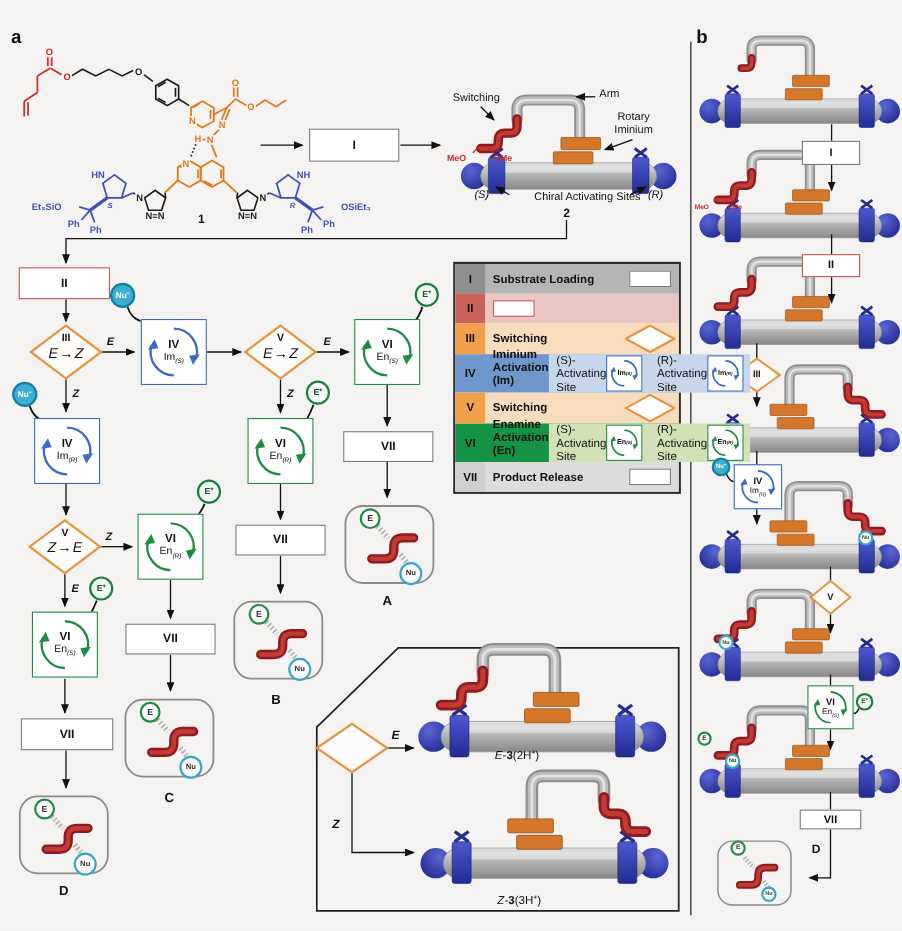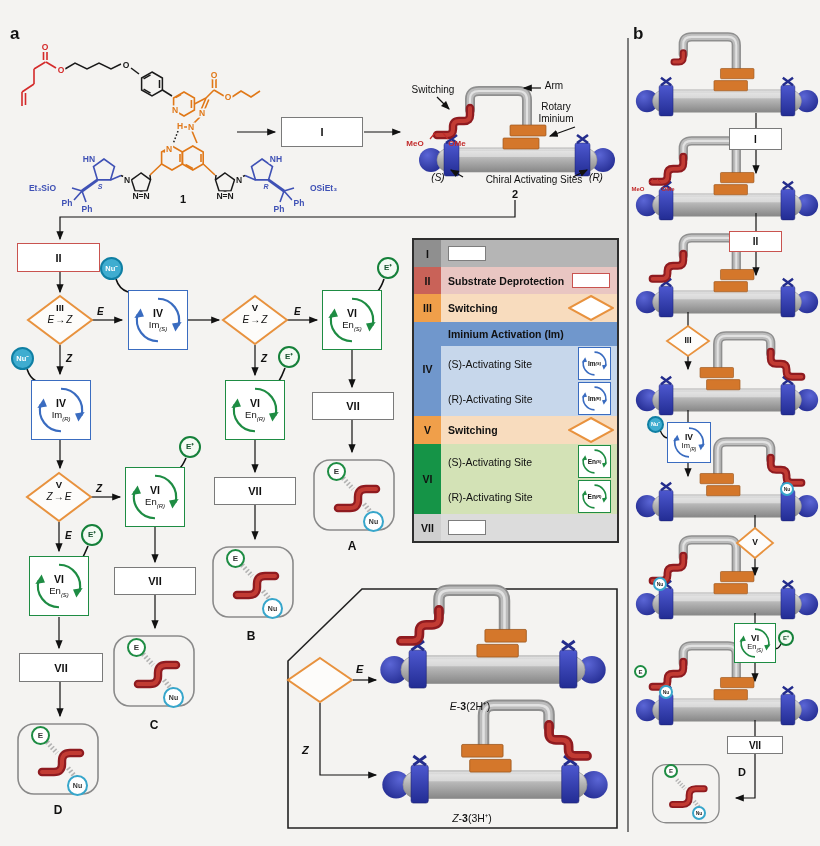--- a/index.html
+++ b/index.html
@@ -20,36 +20,36 @@
   .cyc-text sub,.cm-t sub{font-size:.62em;font-style:italic}
   .cycle-box.small .n{font-size:8.5px}
   .cycle-box.small .al{font-size:7.5px}
   .badge{position:absolute;z-index:3;border-radius:50%;display:flex;align-items:center;justify-content:center;font-weight:bold;box-sizing:border-box;line-height:1}
   .bnu{background:#3fadd0;border:2.5px solid #0f7fa3;color:#fff}
   .bep{background:#f3faf3;border:2.5px solid #15803a;color:#14532d}
   .bel{background:#fff;border:2.5px solid #1e8c43;color:#333}
   .bnl{background:#fff;border:2.5px solid #37a6cb;color:#333}
   .dia-label{position:absolute;z-index:2;text-align:center;color:#111;line-height:1.15}
   .dia-label .dn{font-weight:bold;font-size:9.5px}
-  .dia-label .dz{font-size:10px}
+  .dia-label .dz{font-size:13px}
   .dia-label i{font-style:italic}
   .darr{padding:0 1px}
   .elbl{position:absolute;z-index:2;font-style:italic;font-size:10px;color:#111;font-weight:bold}
   .plabel{position:absolute;z-index:2;text-align:center;font-weight:bold;font-size:12px;color:#111}
   .mlabel{position:absolute;z-index:2;font-size:10px;color:#111;text-align:center;line-height:1.15}
   .redtxt{color:#c22a2a;font-weight:bold}
   .caption{position:absolute;z-index:2;text-align:center;font-size:10.5px;color:#111}
   .caption .it{font-style:italic}
   
   .legend{position:absolute;z-index:2;border:2px solid #2e2e2e;box-sizing:border-box;font-size:10.5px;color:#111}
   .lrow,.lsec{display:flex;width:100%}
   .lnum{width:27px;flex:0 0 27px;display:flex;align-items:center;justify-content:center;font-weight:bold}
   .llab{flex:1;display:flex;align-items:center;padding-left:7px;font-weight:bold}
   .lic{flex:0 0 52px;display:flex;align-items:center;justify-content:center}
-  .lsecR{flex:1;display:flex;flex-direction:column}
+  .lsecR{flex:1;display:flex;flex-direction:row}
   .lhead{display:flex;align-items:center;padding-left:7px;font-weight:bold}
   .lsub{display:flex;align-items:center;padding-left:7px}
   .lsub .st{flex:1}
   .icbox{width:38px;height:15px;background:#fff;border:1.6px solid #7d7d7d;box-sizing:border-box}
   .icbox.red{border-color:#c9534f}
   .cmini{position:relative;width:33px;height:33px;background:#fff;border:1.6px solid #3a6cc0;color:#3a6cc0;box-sizing:border-box;margin-right:6px}
   .cmini.green{border-color:#1e8c43;color:#1e8c43}
   .cmini svg{position:absolute;left:0;top:0;width:100%;height:100%}
   .cm-t{position:absolute;left:0;top:0;right:0;bottom:0;display:flex;align-items:center;justify-content:center;font-size:6.5px;font-weight:bold;color:#111}
 </style>
@@ -443,38 +443,38 @@
 <div class="badge bnl" style="left:67px;top:775px;width:21px;height:21px;font-size:7px">
       <span>Nu</span>
     </div>
 <div class="plabel" style="left:322px;top:539px;width:60px">A</div>
 <div class="plabel" style="left:221px;top:629px;width:60px">B</div>
 <div class="plabel" style="left:124px;top:718px;width:60px">C</div>
 <div class="plabel" style="left:28px;top:803px;width:60px">D</div>
 
 <div class="mlabel" style="left:403px;top:84px;width:60px">Switching</div>
 <div class="mlabel" style="left:536px;top:80px;width:36px">Arm</div>
-<div class="mlabel" style="left:526px;top:101px;width:60px"><span>Rotary</span><br><span>Iminium</span></div>
+<div class="mlabel" style="left:546px;top:101px;width:60px"><span>Rotary</span><br><span>Iminium</span></div>
 <div class="mlabel redtxt" style="left:398px;top:139px;width:34px;font-size:8px">MeO</div>
 <div class="mlabel redtxt" style="left:440px;top:139px;width:34px;font-size:8px">OMe</div>
 <div class="mlabel" style="left:424px;top:172px;width:28px;font-style:italic">(S)</div>
 <div class="mlabel" style="left:582px;top:172px;width:28px;font-style:italic">(R)</div>
 <div class="mlabel" style="left:464px;top:174px;width:140px">Chiral Activating Sites</div>
 <div class="mlabel" style="left:505px;top:188px;width:20px;font-weight:bold;font-size:11px">2</div>
 
 <div class="legend" style="left:412px;top:238px;width:207px">
   <div class="lrow" style="height:27px;background:#b5b5b5">
     <div class="lnum" style="background:#8f8f8f">I</div>
+    <div class="llab">Substrate Loading</div>
     <div class="lic">
           <div class="icbox"></div>
         </div>
   </div>
   <div class="lrow" style="height:27px;background:#e9c6c2">
     <div class="lnum" style="background:#c96258">II</div>
-    <div class="llab">Substrate Deprotection</div>
     <div class="lic">
           <div class="icbox red"></div>
         </div>
   </div>
   <div class="lrow" style="height:28px;background:#f8dcbe">
     <div class="lnum" style="background:#f09f4a">III</div>
     <div class="llab">Switching</div>
     <div class="lic">
           <svg width="46" height="26" viewBox="0 0 46 26">
             <polygon points="23,1 45,13 23,25 1,13" fill="#fff" stroke="#e8923e" stroke-width="2"></polygon>
@@ -522,20 +522,21 @@
     <div class="llab">Switching</div>
     <div class="lic">
           <svg width="46" height="26" viewBox="0 0 46 26">
             <polygon points="23,1 45,13 23,25 1,13" fill="#fff" stroke="#e8923e" stroke-width="2"></polygon>
           </svg>
         </div>
   </div>
   <div class="lsec" style="background:#159447">
     <div class="lnum">VI</div>
     <div class="lsecR">
+      <div class="lhead" style="height:25px">Enamine Activation (En)</div>
       <div class="lsub" style="background:#d3e2b6;height:35px">
         <span class="st">(S)-Activating Site</span>
         <div class="cmini green">
               <svg viewBox="0 0 60 60">
                 <path d="M30,8 A22,22 0 0 1 51,36" fill="none" stroke="currentColor" stroke-width="3"></path>
                 <path d="M48,42 L54.5,32 L44.5,33.5 Z" fill="currentColor"></path>
                 <path d="M30,52 A22,22 0 0 1 9,24" fill="none" stroke="currentColor" stroke-width="3"></path>
                 <path d="M12,18 L5.5,28 L15.5,26.5 Z" fill="currentColor"></path>
               </svg>
               <span class="cm-t">
@@ -556,29 +557,30 @@
               <span class="cm-t">
                 <span>En</span>
                 <sub>(R)</sub>
               </span>
             </div>
       </div>
     </div>
   </div>
   <div class="lrow" style="height:27px;background:#dcdcdc">
     <div class="lnum" style="background:#cfcfcf">VII</div>
+    <div class="llab">Product Release</div>
     <div class="lic">
           <div class="icbox"></div>
         </div>
   </div>
 </div>
 
 <div class="elbl" style="left:356px;top:663px;font-size:11px">E</div>
 <div class="elbl" style="left:302px;top:744px;font-size:11px">Z</div>
-<div class="caption" style="left:400px;top:699px;width:140px"><span class="it">E</span><span>-</span><b>3</b><span>(2H⁺)</span></div>
+<div class="caption" style="left:400px;top:679px;width:140px"><span class="it">E</span><span>-</span><b>3</b><span>(2H⁺)</span></div>
 <div class="caption" style="left:402px;top:811px;width:140px"><span class="it">Z</span><span>-</span><b>3</b><span>(3H⁺)</span></div>
 
 <div class="ov box sm" style="left:729px;top:128px;width:53px;height:22px">
       <span>I</span>
     </div>
 <div class="ov box sm red" style="left:729px;top:231px;width:53px;height:21px">
       <span>II</span>
     </div>
 <div class="dia-label" style="left:668px;top:336px;width:40px">
       <div class="dn" style="font-size:8.5px">III</div>

